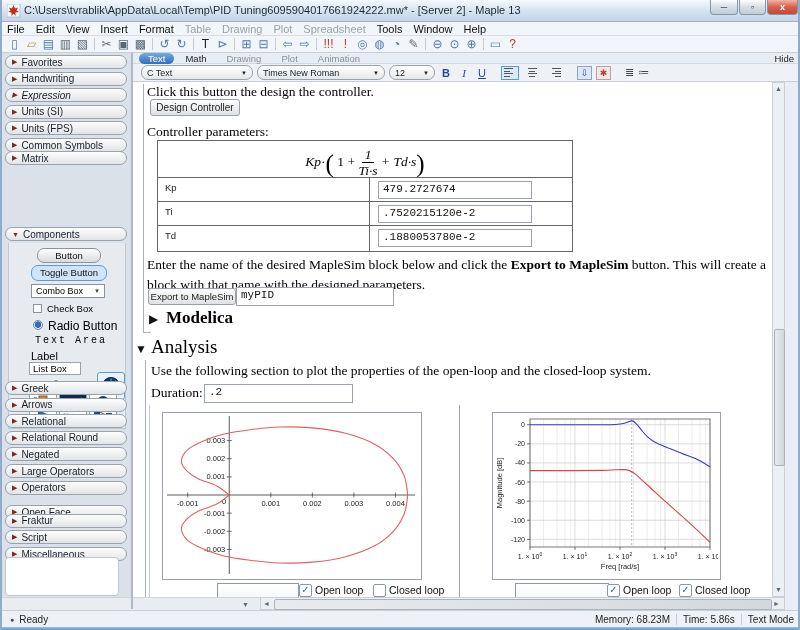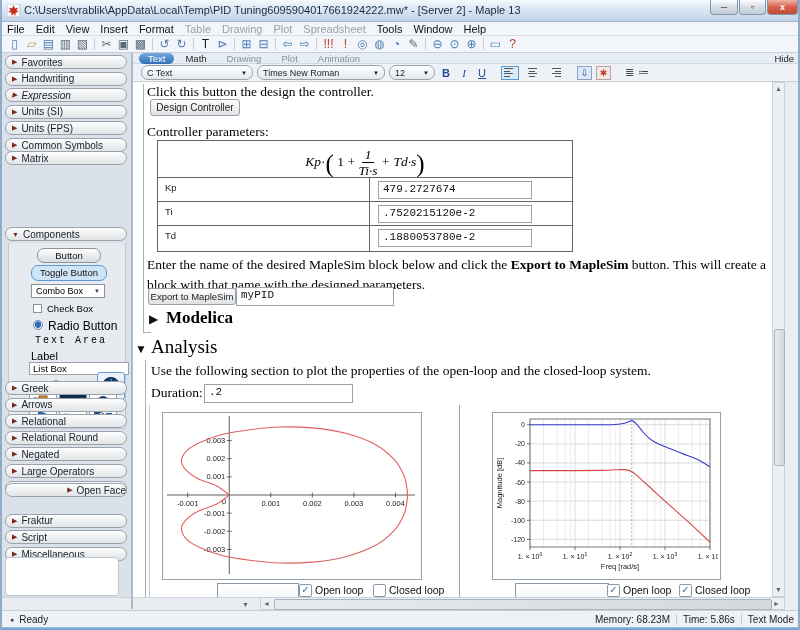--- a/index.html
+++ b/index.html
@@ -181,21 +181,21 @@
       <div class="abs" style="left:22px;top:41px;width:74px;height:14px;border:1px solid #8c939c;background:#fff;display:flex;align-items:center;justify-content:space-between;padding:0 4px;font-size:9px">
         <span>Combo Box</span>
           <span style="font-size:6px;color:#444">▼</span>
       </div>
       <div class="abs" style="left:24px;top:61px;width:9px;height:9px;border:1px solid #8c939c;background:#fff"></div>
       <span class="abs" style="left:38px;top:60px;font-size:9.5px">Check Box</span>
       <div class="abs" style="left:24px;top:77px;width:10px;height:10px;border:1px solid #7a87b0;border-radius:50%;background:radial-gradient(circle at 50% 45%, #2f6fb8 0 3px, #dfe9f5 3.5px)"></div>
       <span class="abs" style="left:39px;top:76px;font-size:12px">Radio Button</span>
       <span class="abs" style="left:26px;top:92px;font-family:'Liberation Mono',monospace;font-size:10px;letter-spacing:2px">Text Area</span>
       <span class="abs" style="left:22px;top:107px;font-size:11px">Label</span>
-      <div class="abs" style="left:20px;top:119px;width:100px;height:13px;border:1px solid #9aa2ac;background:#fff;font-size:9.5px;padding-left:3px">List Box</div>
+      <div class="abs" style="left:20px;top:119px;width:52px;height:13px;border:1px solid #9aa2ac;background:#fff;font-size:9.5px;padding-left:3px">List Box</div>
       <div class="abs" style="left:18px;top:142px;width:62px;height:2px;background:#9aa2ac"></div>
       <div class="abs" style="left:44px;top:137px;width:6px;height:12px;border:1px solid #7c848e;border-radius:3px;background:linear-gradient(#fafafa,#cfd3d8)"></div>
       <div class="ibox" style="left:88px;top:129px;width:26px;height:26px;border-color:#5b9bd5;background:#eaf3fc">
         <svg width="20" height="20">
             <circle cx="10" cy="10" r="8.5" fill="#12386b" stroke="#0a2347"></circle>
             <line x1="10" y1="10" x2="15" y2="5" stroke="#fff" stroke-width="1.2"></line>
             <line x1="10" y1="2.5" x2="10" y2="4.5" stroke="#9fc3e8"></line>
             <line x1="2.5" y1="10" x2="4.5" y2="10" stroke="#9fc3e8"></line>
             <circle cx="10" cy="10" r="1.4" fill="#e8eef5"></circle>
           </svg>
@@ -260,21 +260,21 @@
           <span class="lbl">Negated</span>
         </div>
         <div class="pill" style="top: 411px;">
           <span class="arr">▶</span>
           <span class="lbl">Large Operators</span>
         </div>
         <div class="pill" style="top: 427.6px;">
           <span class="arr">▶</span>
           <span class="lbl">Operators</span>
         </div>
-        <div class="pill" style="top: 430px; justify-content: flex-end;">
+        <div class="pill" style="top: 452px;">
           <span class="arr">▶</span>
           <span class="lbl">Open Face</span>
         </div>
         <div class="pill" style="top: 460.8px;">
           <span class="arr">▶</span>
           <span class="lbl">Fraktur</span>
         </div>
         <div class="pill" style="top: 477.4px;">
           <span class="arr">▶</span>
           <span class="lbl">Script</span>

